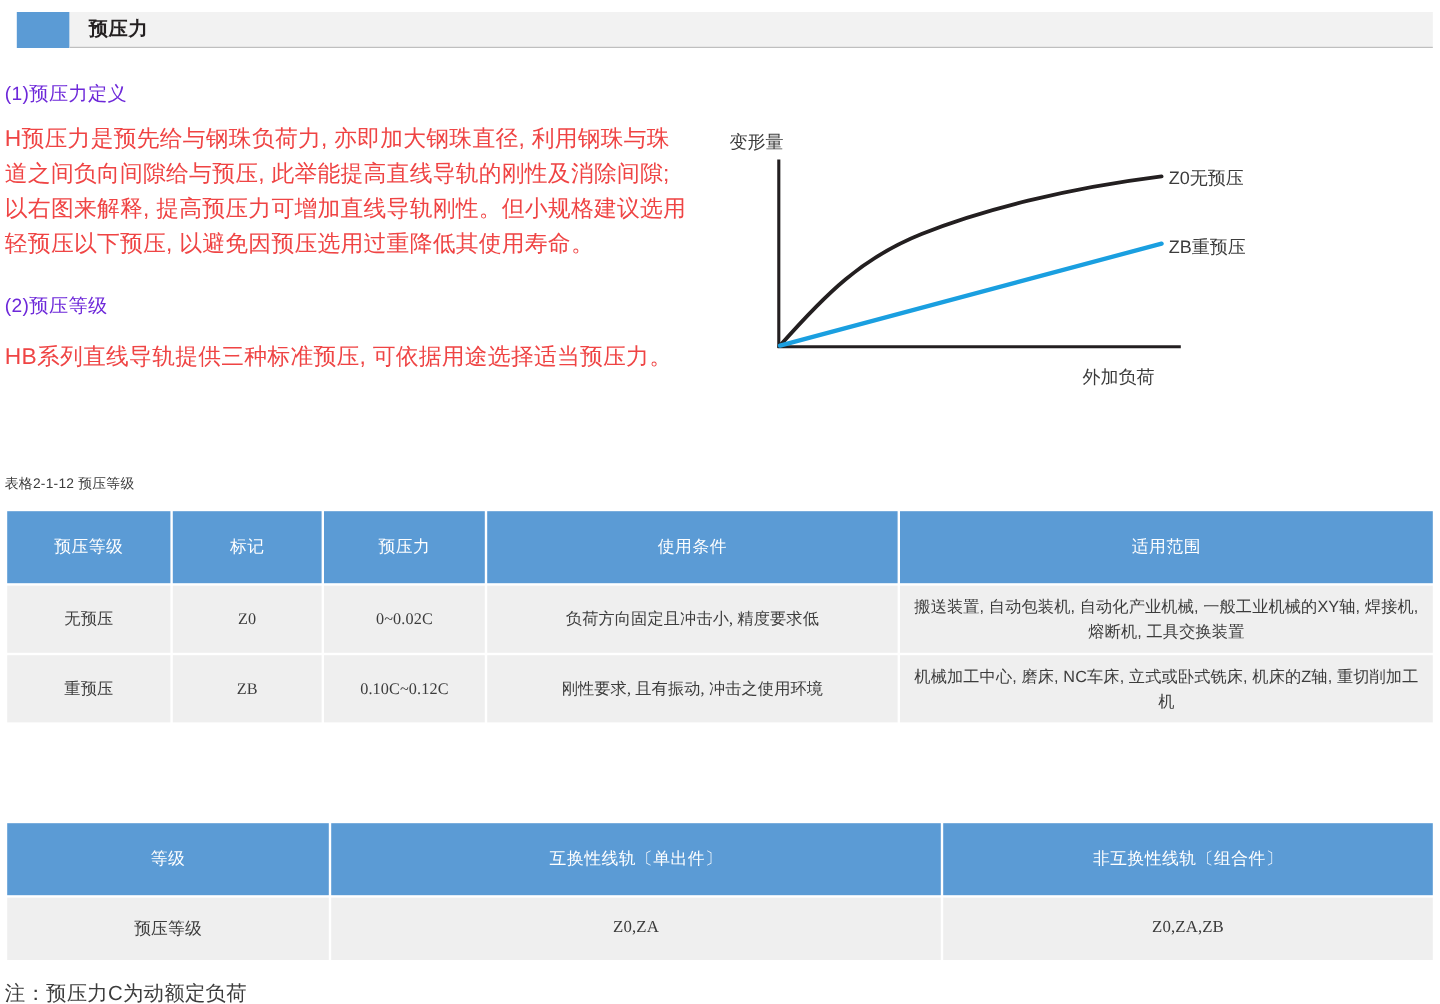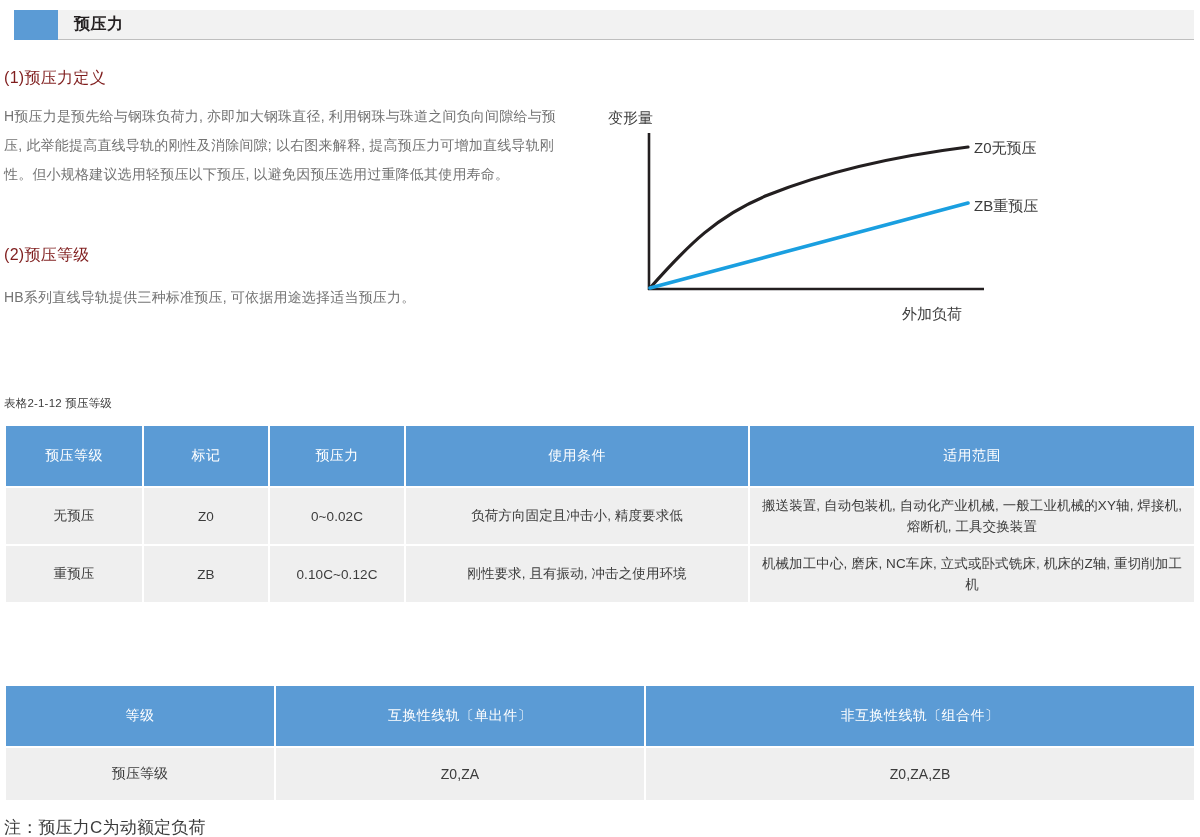--- a/index.html
+++ b/index.html
@@ -44,34 +44,34 @@
     font-size: 16px;
     font-weight: bold;
     color: #231f20;
     letter-spacing: 0.5px;
   }
 
   
   .sec-heading {
     position: absolute;
     font-size: 16px;
-    color: #7f1d1d;
+    color: #6d28d9;
     letter-spacing: 0.3px;
     white-space: nowrap;
   }
   #heading-1 { left: 4px; top: 68px; }
   #heading-2 { left: 4px; top: 245px; }
 
   .body-para {
     position: absolute;
     left: 4px;
     width: 570px;
-    font-size: 14px;
+    font-size: 19px;
     line-height: 29px;
-    color: #737373;
+    color: #ef4444;
     letter-spacing: 0.2px;
   }
   #para-1 { top: 102px; }
   #para-2 { top: 283px; }
 
   
   .chart-wrap {
     position: absolute;
     left: 568px;
     top: 95px;
@@ -133,33 +133,33 @@
   .data-table td {
     font-size: 13.5px;
     color: #3c3c3c;
     vertical-align: middle;
     letter-spacing: 0.1px;
     padding: 7px 10px;
     box-sizing: border-box;
   }
   .data-table tr.row-odd td { background: #efefef; }
   .data-table tr.row-even td { background: #dcdcdc; }
-  .c-center { text-align: center; }
+  .c-center { text-align: center; font-family: Liberation Serif, serif; }
   .c-left   { text-align: center; line-height: 21px; }
 
   
   #table-1 .col-grade { width: 136px; }
   #table-1 .col-mark  { width: 124px; }
   #table-1 .col-force { width: 134px; }
   #table-1 .col-cond  { width: 342px; }
   #table-1 .col-range { width: auto; }
 
   
   #table-2 .col-g2  { width: 268px; margin-left: 15px; }
-  #table-2 .col-i2  { width: 368px; }
+  #table-2 .col-i2  { width: 508px; }
   #table-2 .col-n2  { width: auto; }
 
   #table-2 td { height: 52px; font-size: 14px; }
 
   
   .footnote {
     position: absolute;
     left: 4px;
     top: 816px;
     font-size: 17px;

